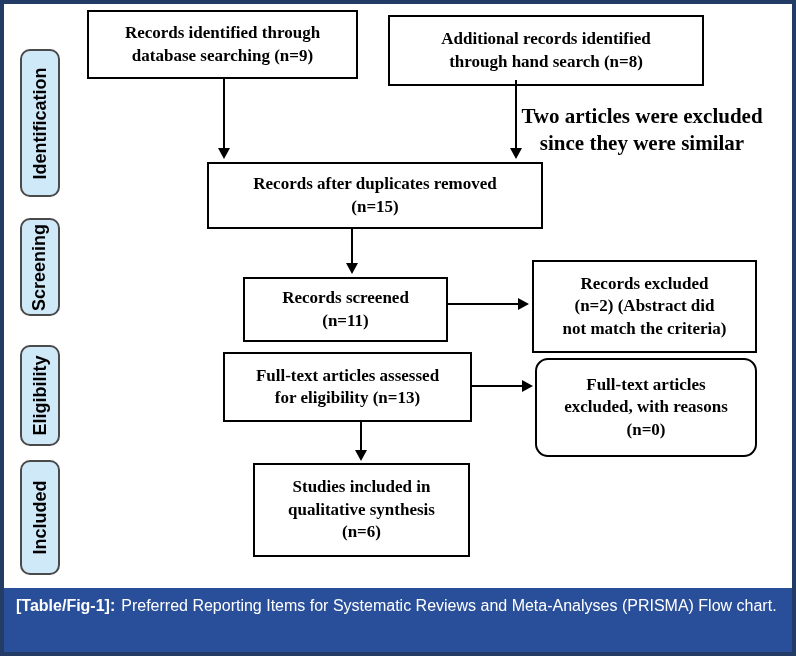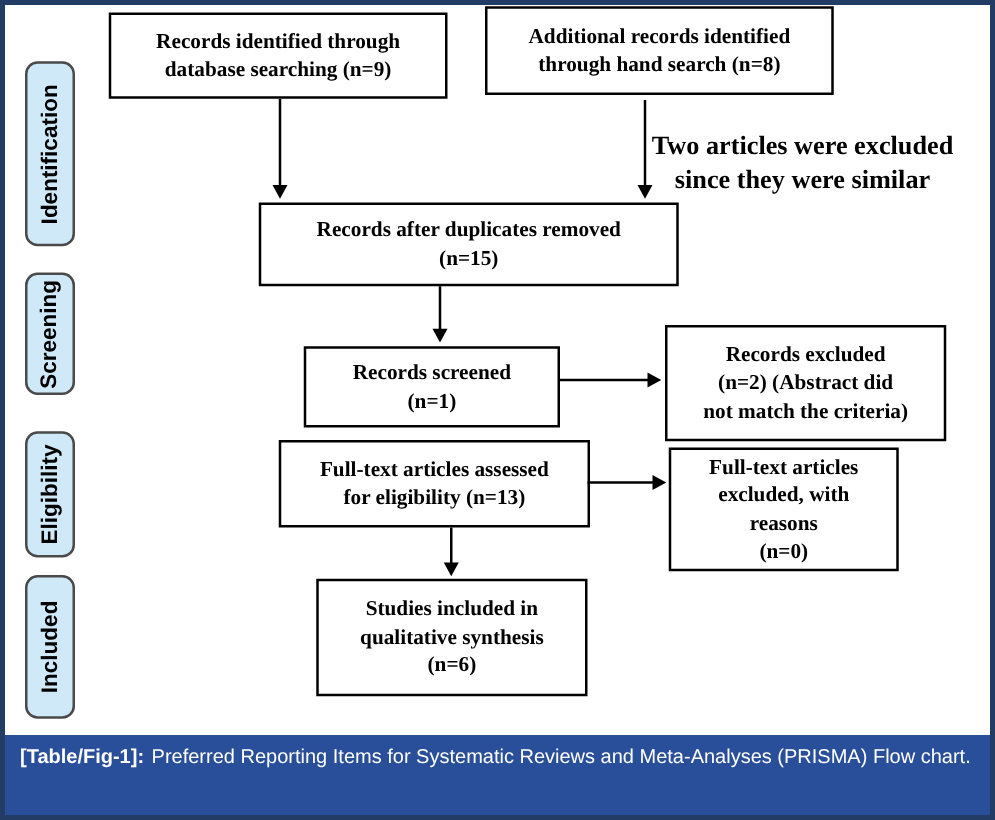--- a/index.html
+++ b/index.html
@@ -41,26 +41,26 @@
     background:#fff;
     border:2px solid #000;
     display:flex; align-items:center; justify-content:center;
     text-align:center;
     font-weight:bold; font-size:17px; line-height:1.32;
     white-space:pre-line;
     color:#000;
     padding:2px 16px;
   }
   .box-db        { left:83px;  top:6px;   width:271px; height:69px; }
-  .box-hand      { left:384px; top:1px;   width:279px; height:71px; }
+  .box-hand      { left:384px; top:11px;   width:316px; height:71px; }
   .box-dup       { left:203px; top:158px; width:336px; height:67px; }
   .box-screened  { left:239px; top:273px; width:205px; height:65px; }
   .box-excluded  { left:528px; top:256px; width:225px; height:93px; }
   .box-fulltext  { left:219px; top:348px; width:249px; height:70px; }
-  .box-ftexcl    { left:531px; top:354px; width:184px; height:99px; }
+  .box-ftexcl    { left:531px; top:354px; width:222px; height:99px;border-radius:13px; }
   .box-included  { left:249px; top:459px; width:217px; height:94px; }
 
   
   .note {
     position:absolute; left:508px; top:99px; width:260px;
     text-align:center;
     font-weight:bold; font-size:21px; line-height:1.3;
     white-space:pre-line; color:#000;
   }
 
@@ -123,21 +123,21 @@
       <span>Included</span>
     </div>
 
     <div class="box box-db">Records identified through
 database searching (n=9)</div>
     <div class="box box-hand">Additional records identified
 through hand search (n=8)</div>
     <div class="box box-dup">Records after duplicates removed
 (n=15)</div>
     <div class="box box-screened">Records screened
-(n=1)</div>
+(n=11)</div>
     <div class="box box-excluded">Records excluded
 (n=2) (Abstract did
 not match the criteria)</div>
     <div class="box box-fulltext">Full-text articles assessed
 for eligibility (n=13)</div>
     <div class="box box-ftexcl">Full-text articles
 excluded, with reasons
 (n=0)</div>
     <div class="box box-included">Studies included in
 qualitative synthesis

